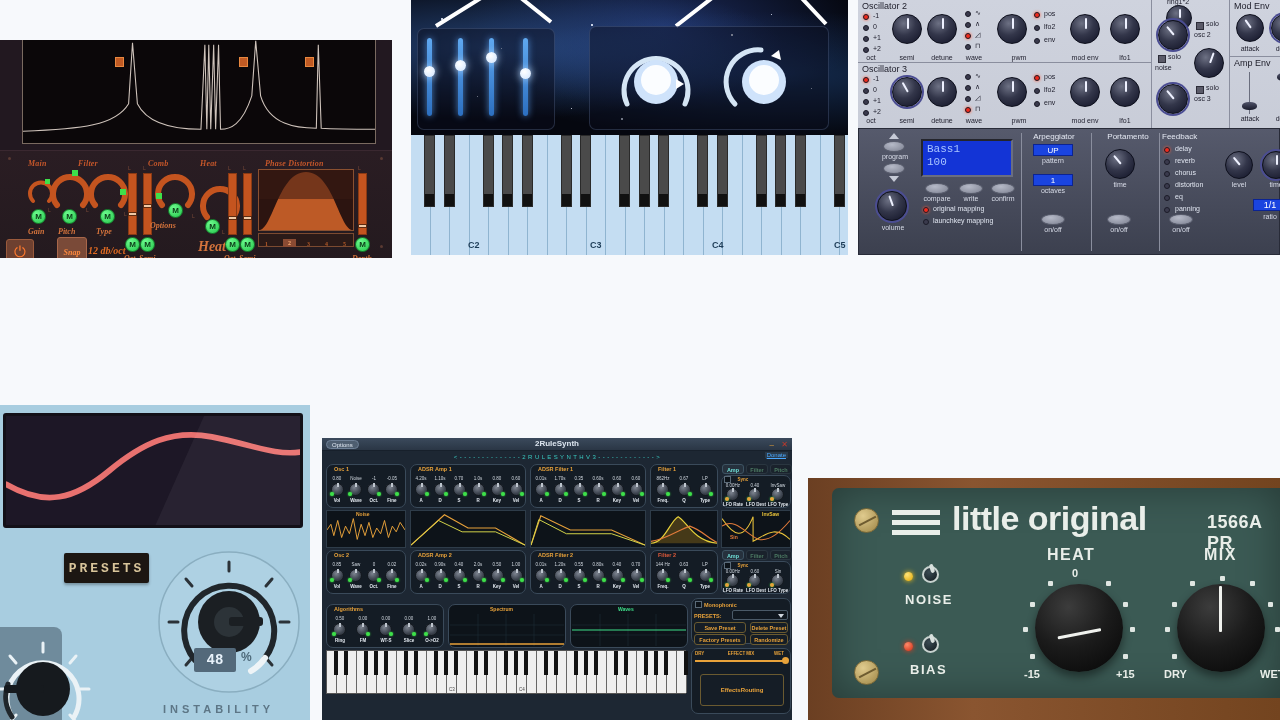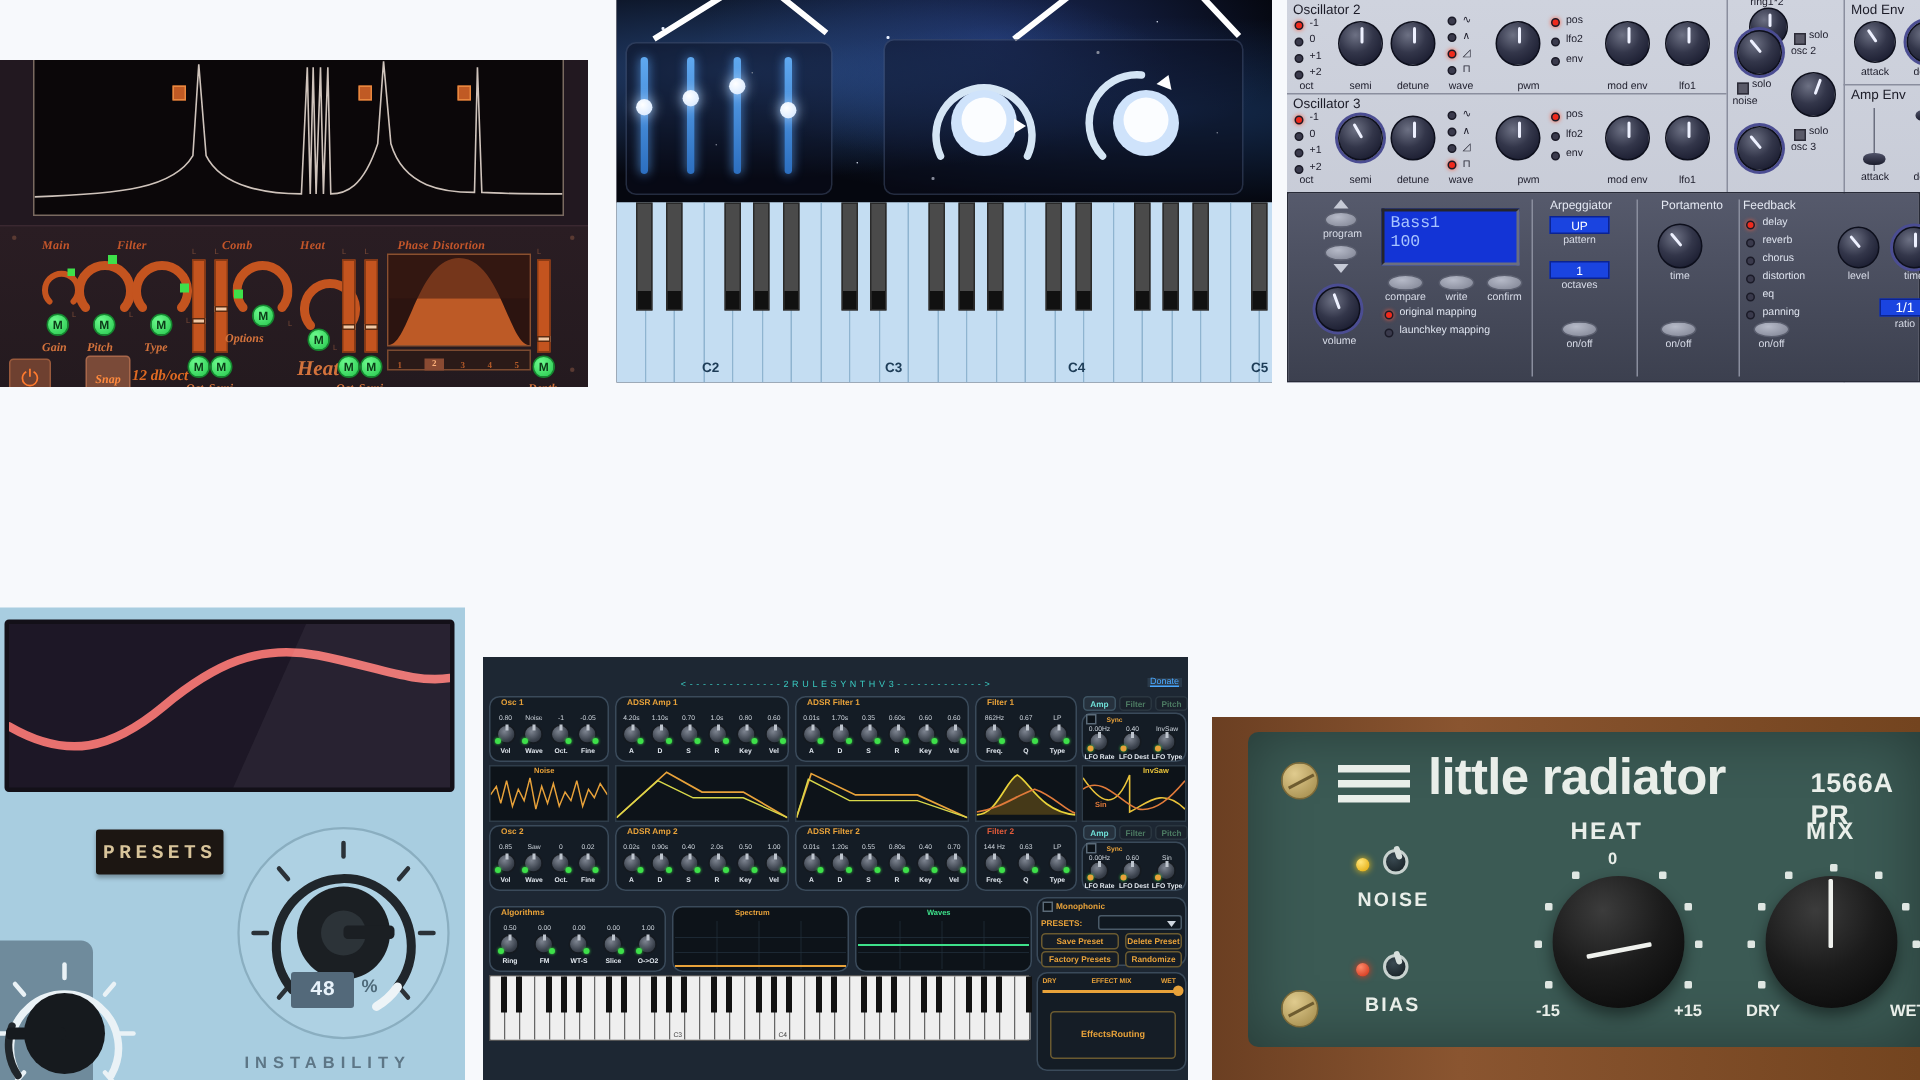--- a/index.html
+++ b/index.html
@@ -915,20 +915,26 @@
       <line x1="22" y1="19" x2="28" y2="26"></line>
     </g>
     <path d="M24,80 A36,36 0 1 1 86,80" fill="none" stroke="#eaf2f6" stroke-width="5" stroke-linecap="round"></path>
     <path d="M24,80 A36,36 0 0 1 20,47" fill="none" stroke="#20262b" stroke-width="5" stroke-linecap="round"></path>
     <circle cx="55" cy="52" r="27" fill="#161a1e"></circle>
     <rect x="16" y="48" width="40" height="8" rx="3" fill="#161a1e"></rect>
   </svg>
 </div>
 
 <div class="panel" id="p5">
+  <div class="tbar">
+    <div class="opt">Options</div>
+    <div class="title">2RuleSynth</div>
+    <div class="wbtn" style="right:18px;color:#e8a23a;">–</div>
+    <div class="wbtn" style="right:4px;color:#c0392b;">✕</div>
+  </div>
   <div class="marquee">&lt; - - - - - - - - - - - - - -  2 R U L E S Y N T H   V 3  - - - - - - - - - - - - - &gt;</div>
   <div class="donate"><span>Donate</span></div>
 
   <div class="grp" style="left:4px;top:26px;width:80px;height:44px;"></div>
   <div class="grph" style="left:12px;top:28px;">Osc 1</div>
   <div class="kv" style="left:6px;top:38px;width:18px;">0.80</div>
   <div class="kk" style="left:9px;top:45px;">
       <i class="kdot" style="position:absolute;left:-2px;top:8px;"></i>
     </div>
   <div class="kn" style="left:6px;top:60px;width:18px;">Vol</div>
@@ -1363,21 +1369,21 @@
 <div class="panel" id="p6">
   <div class="wood"></div>
   <div class="face">
     <div class="screw" style="left:22px;top:20px;"></div>
     <div class="screw" style="left:22px;top:172px;"></div>
     <div class="bars" style="left:60px;top:22px;">
       <i></i>
         <i></i>
         <i></i>
     </div>
-    <div class="brand" style="left:120px;top:11px;">little radiator</div>
+    <div class="brand" style="left:120px;top:11px;">little original</div>
     <div class="model" style="left:375px;top:24px;">1566A PR</div>
 
     <div class="rled" style="left:72px;top:84px;background:radial-gradient(circle at 35% 30%,#ffe57a,#e0a400);box-shadow:0 0 5px #f5c518;"></div>
     <div class="tgl" style="left:90px;top:78px;"></div>
     <div class="ctl" style="left:73px;top:104px;">NOISE</div>
 
     <div class="rled" style="left:72px;top:154px;background:radial-gradient(circle at 35% 30%,#ff8a6a,#cc2a10);box-shadow:0 0 5px #e8391c;"></div>
     <div class="tgl" style="left:90px;top:148px;"></div>
     <div class="ctl" style="left:78px;top:174px;">BIAS</div>
 

